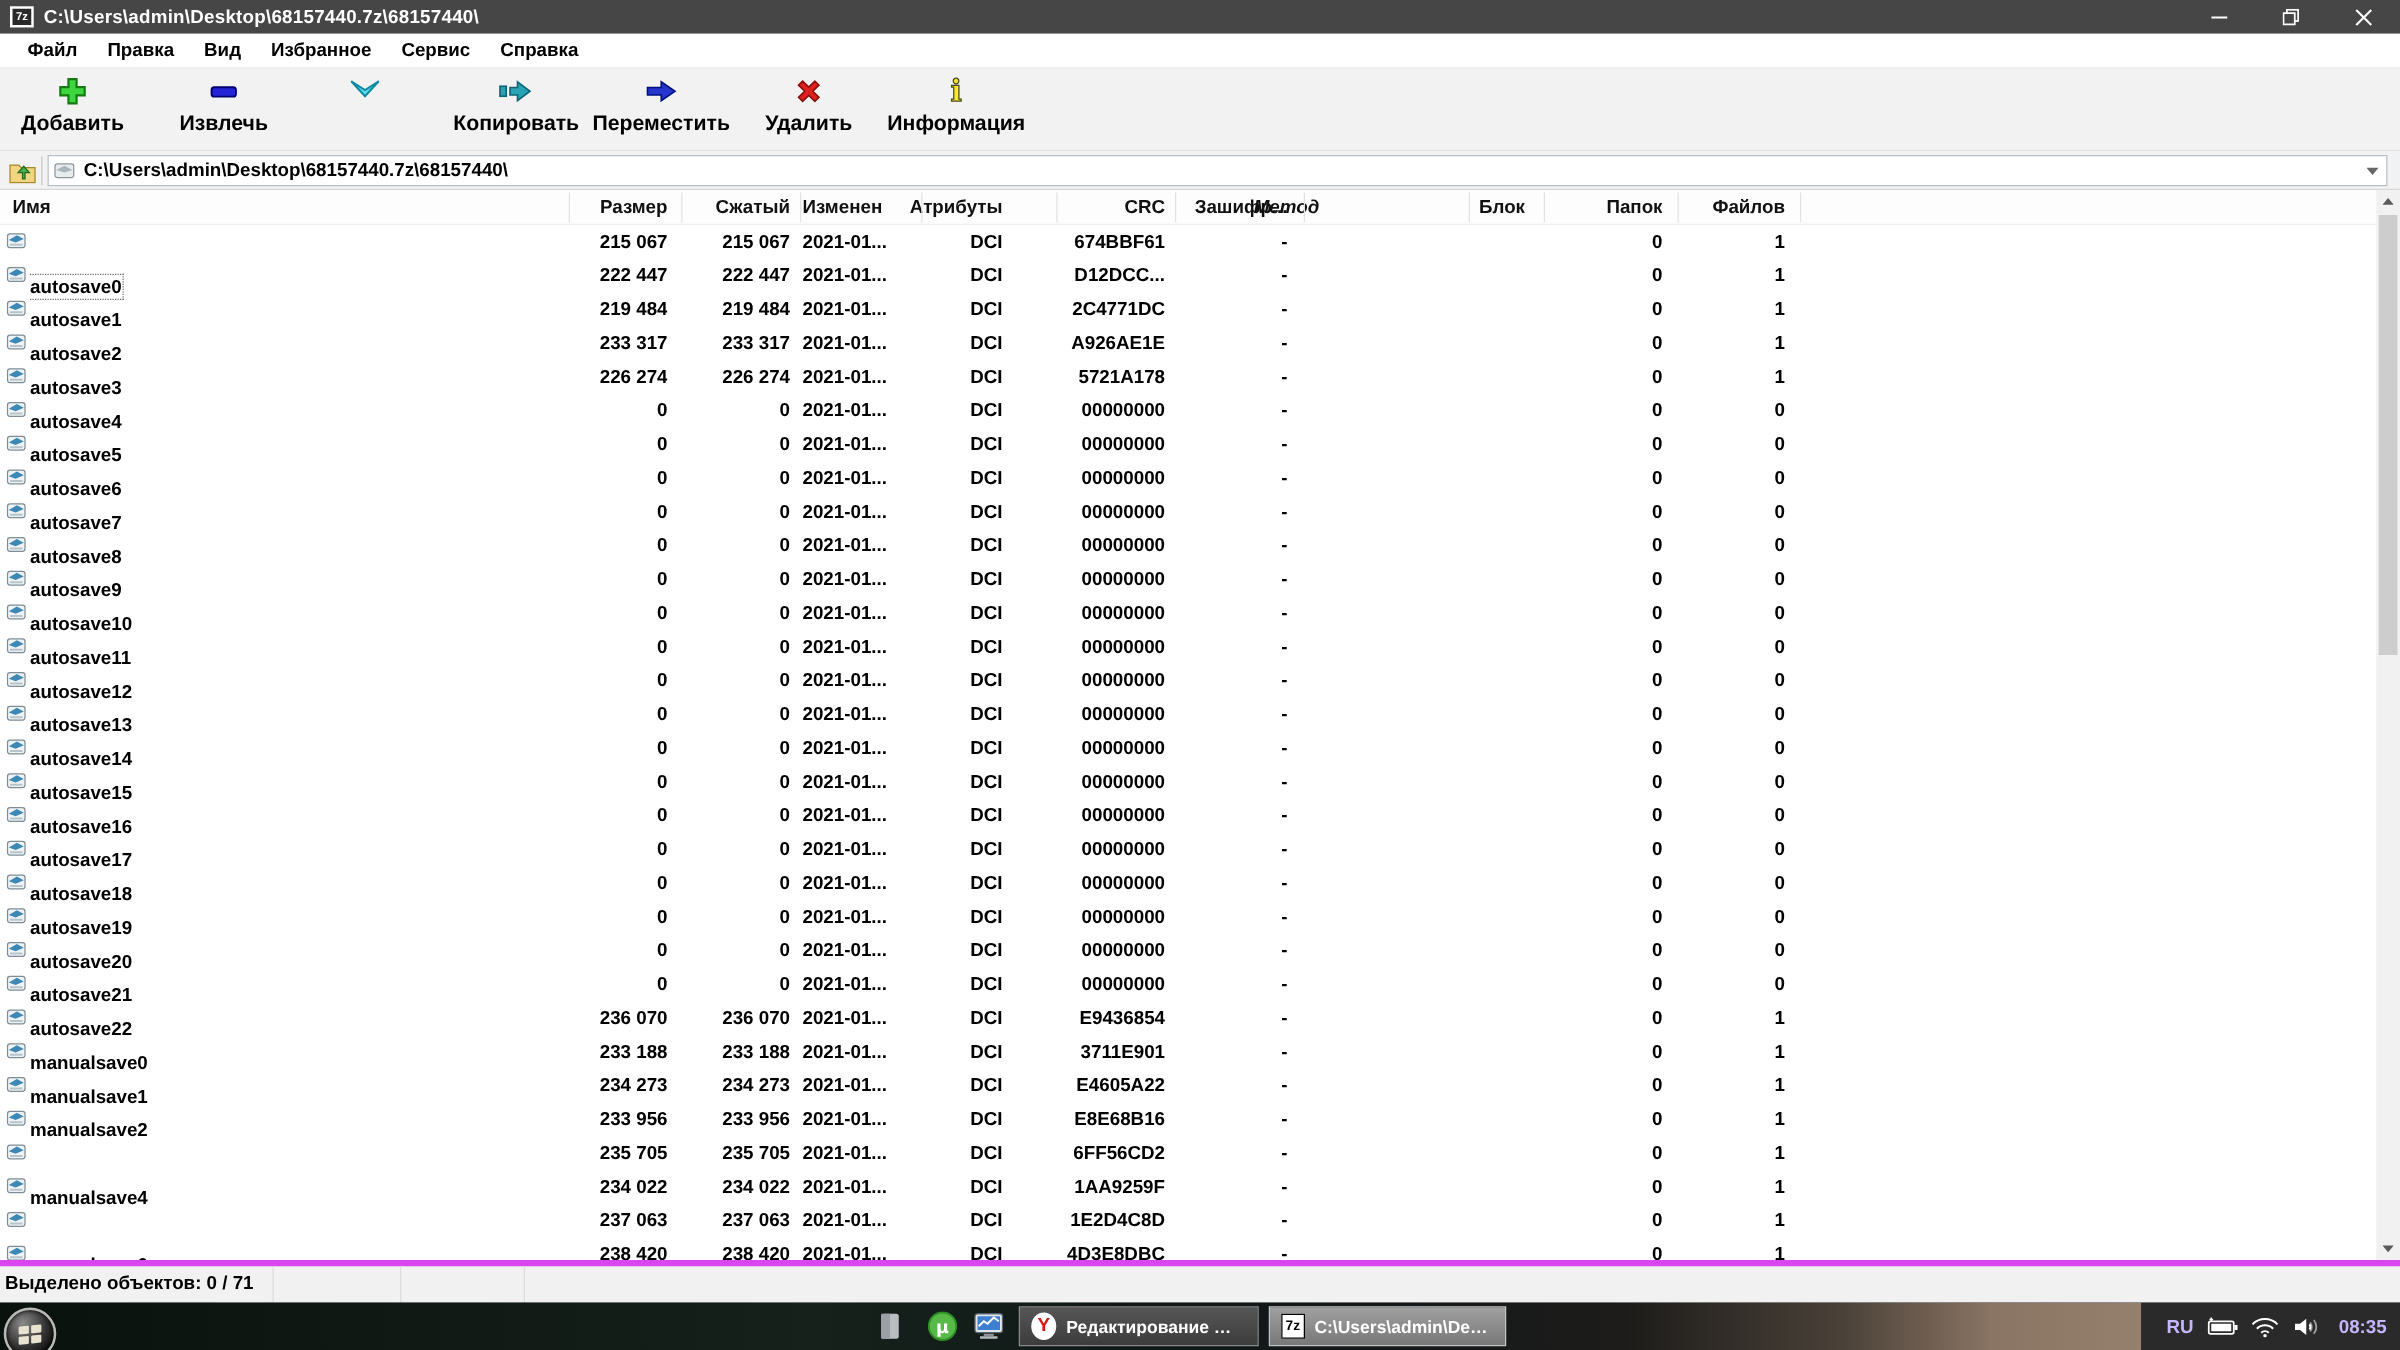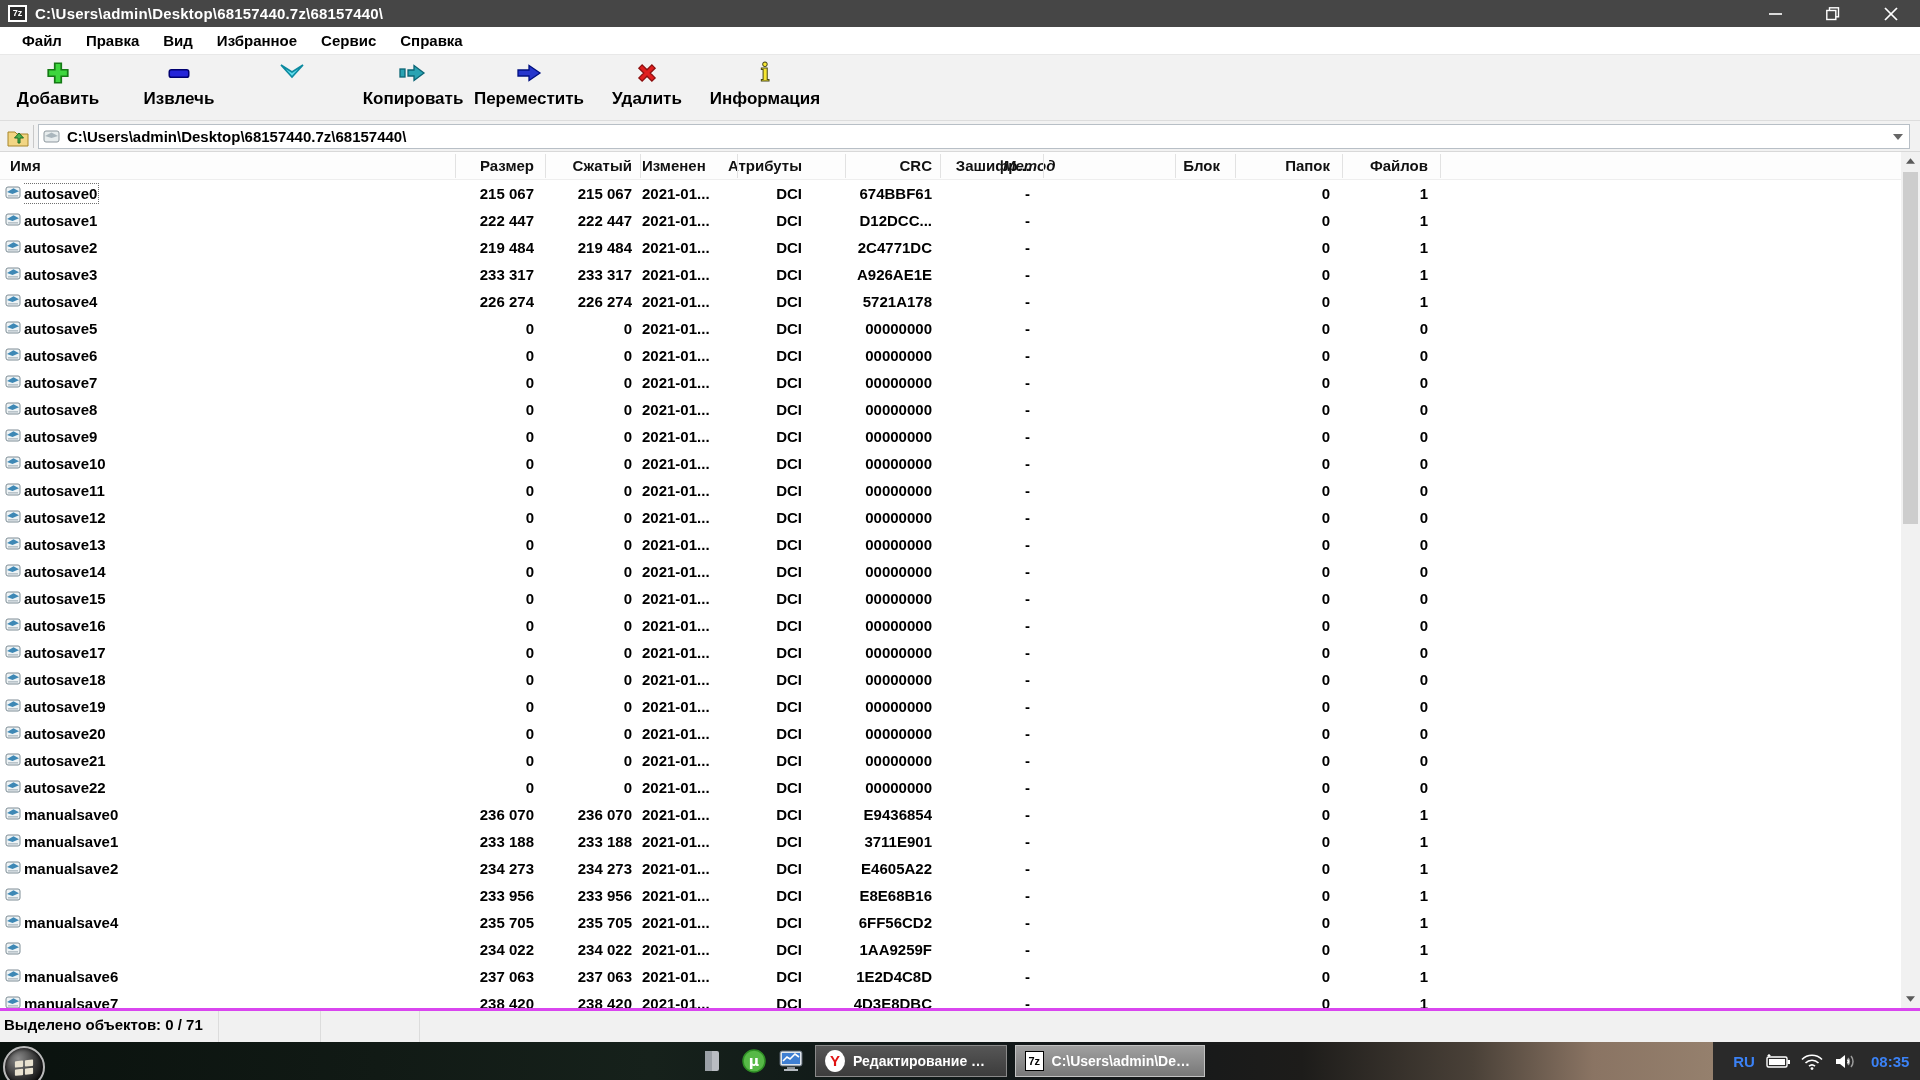--- a/index.html
+++ b/index.html
@@ -37,50 +37,50 @@
   
   .listheader { position:absolute; left:0; top:152px; width:1901px; height:28px; background:#fdfdfd; border-bottom:1px solid #eee; font-size:15px; color:#111; }
   .hcell { position:absolute; top:0; height:28px; line-height:28px; white-space:nowrap; overflow:hidden; }
   .hsep { position:absolute; top:2px; width:1px; height:24px; background:#e2e2e2; }
 
   
   .list { position:absolute; left:0; top:180px; width:1901px; height:828px; background:#fff; overflow:hidden; }
   .row { position:relative; width:100%; height:27px; }
   .ricon { position:absolute; left:5px; top:5px; }
   .cell { position:absolute; top:0; height:27px; line-height:27px; font-size:15px; color:#000; white-space:nowrap; overflow:hidden; }
-  .c-name    { left:24px;  width:415px; }
+  .c-name    { left:24px;  width:415px;margin-top:36px; }
   .c-size    { left:404px; width:130px; text-align:right; }
   .c-packed  { left:502px; width:130px; text-align:right; }
   .c-mod     { left:642px; width:95px; }
   .c-attr    { left:682px; width:120px; text-align:right; }
   .c-crc     { left:812px; width:120px; text-align:right; }
   .c-enc     { left:908px; width:122px; text-align:right; }
   .c-method  { left:1003px; width:125px;font-style:italic; }
   .c-block   { left:1100px; width:120px; text-align:right; }
   .c-folders { left:1210px; width:120px; text-align:right; }
   .c-files   { left:1306px; width:122px; text-align:right; }
   .h-name { left:10px; width:430px; }
   .nm.focused { outline:1px dotted #707070; outline-offset:1px; }
 
   
   .vscroll { position:absolute; left:1901px; top:152px; width:19px; height:856px; background:#f1f1f1; }
   .sarrow { position:absolute; left:0; width:19px; height:18px; display:flex; align-items:center; justify-content:center; color:#5a5a5a; }
   .sthumb { position:absolute; left:2px; top:20px; width:15px; height:352px; background:#cdcdcd; }
 
   
-  .statusbar { position:absolute; left:0; top:1008px; width:1920px; height:34px; background:#f1f1f1; border-top:3px solid #d946ef; display:flex; }
+  .statusbar { position:absolute; left:0; top:1008px; width:1920px; height:34px; background:#f1f1f1; border-top:5px solid #d946ef; display:flex; }
   .spanel { height:100%; border-right:1px solid #dcdcdc; overflow:hidden; white-space:nowrap; }
   .spanel.p1 { width:219px; padding:5px 0 0 4px; font-size:15px; color:#000; }
   .spanel.p2 { width:102px; } .spanel.p3 { width:99px; } .spanel.p4 { flex:1; border-right:none; }
 
   
   .taskbar { position:absolute; left:0; top:1042px; width:1920px; height:38px; background:#262626; overflow:hidden; }
   .tb-wall { position:absolute; left:0; top:0; width:1713px; height:38px;
     background:linear-gradient(90deg,#0a120e 0%,#111a15 22%,#16211b 38%,#101918 52%,#15181a 66%,#1d1c1a 76%,#4a4138 86%,#8a7463 93%,#95806d 100%); }
-  .tb-tray { position:absolute; left:1713px; top:0; width:207px; height:38px; background:#2a2a2a; display:flex; align-items:center; color:#3b82f6;text-align:center; }
+  .tb-tray { position:absolute; left:1713px; top:0; width:207px; height:38px; background:#2a2a2a; display:flex; align-items:center; color:#c4b5fd;text-align:center; }
   .start-orb { position:absolute; left:3px; top:4px; width:42px; height:42px; border-radius:50%;
     background:radial-gradient(circle at 35% 28%, #8a8a8a 0%, #3c3c3c 45%, #0c0c0c 80%);
     border:2px solid #b9b9b9; box-shadow:0 0 4px #000 inset; display:flex; align-items:center; justify-content:center; }
   .tb-smallicon { position:absolute; top:8px; width:24px; height:22px; display:flex; align-items:center; justify-content:center; }
   .taskbtn { position:absolute; top:3px; height:32px; display:flex; align-items:center; padding:0 9px; gap:8px;
     background:linear-gradient(#565656,#3c3c3c); border:1px solid #8a8a8a; color:#fff; font-size:14px; font-weight:700; }
   .taskbtn.active { background:linear-gradient(#a0a0a0,#787878); border-color:#c2c2c2; }
   .taskbtn .tb-label { max-width:150px; overflow:hidden; text-overflow:ellipsis; white-space:nowrap; }
   .yico { width:22px; height:22px; border-radius:50%; background:#fff; color:#e01313; font-size:15px; line-height:22px; text-align:center; font-weight:700; }
   .zico { width:20px; height:20px; background:#fff; border:1px solid #000; color:#000; font-size:11px; line-height:18px; text-align:center; font-weight:700; }

